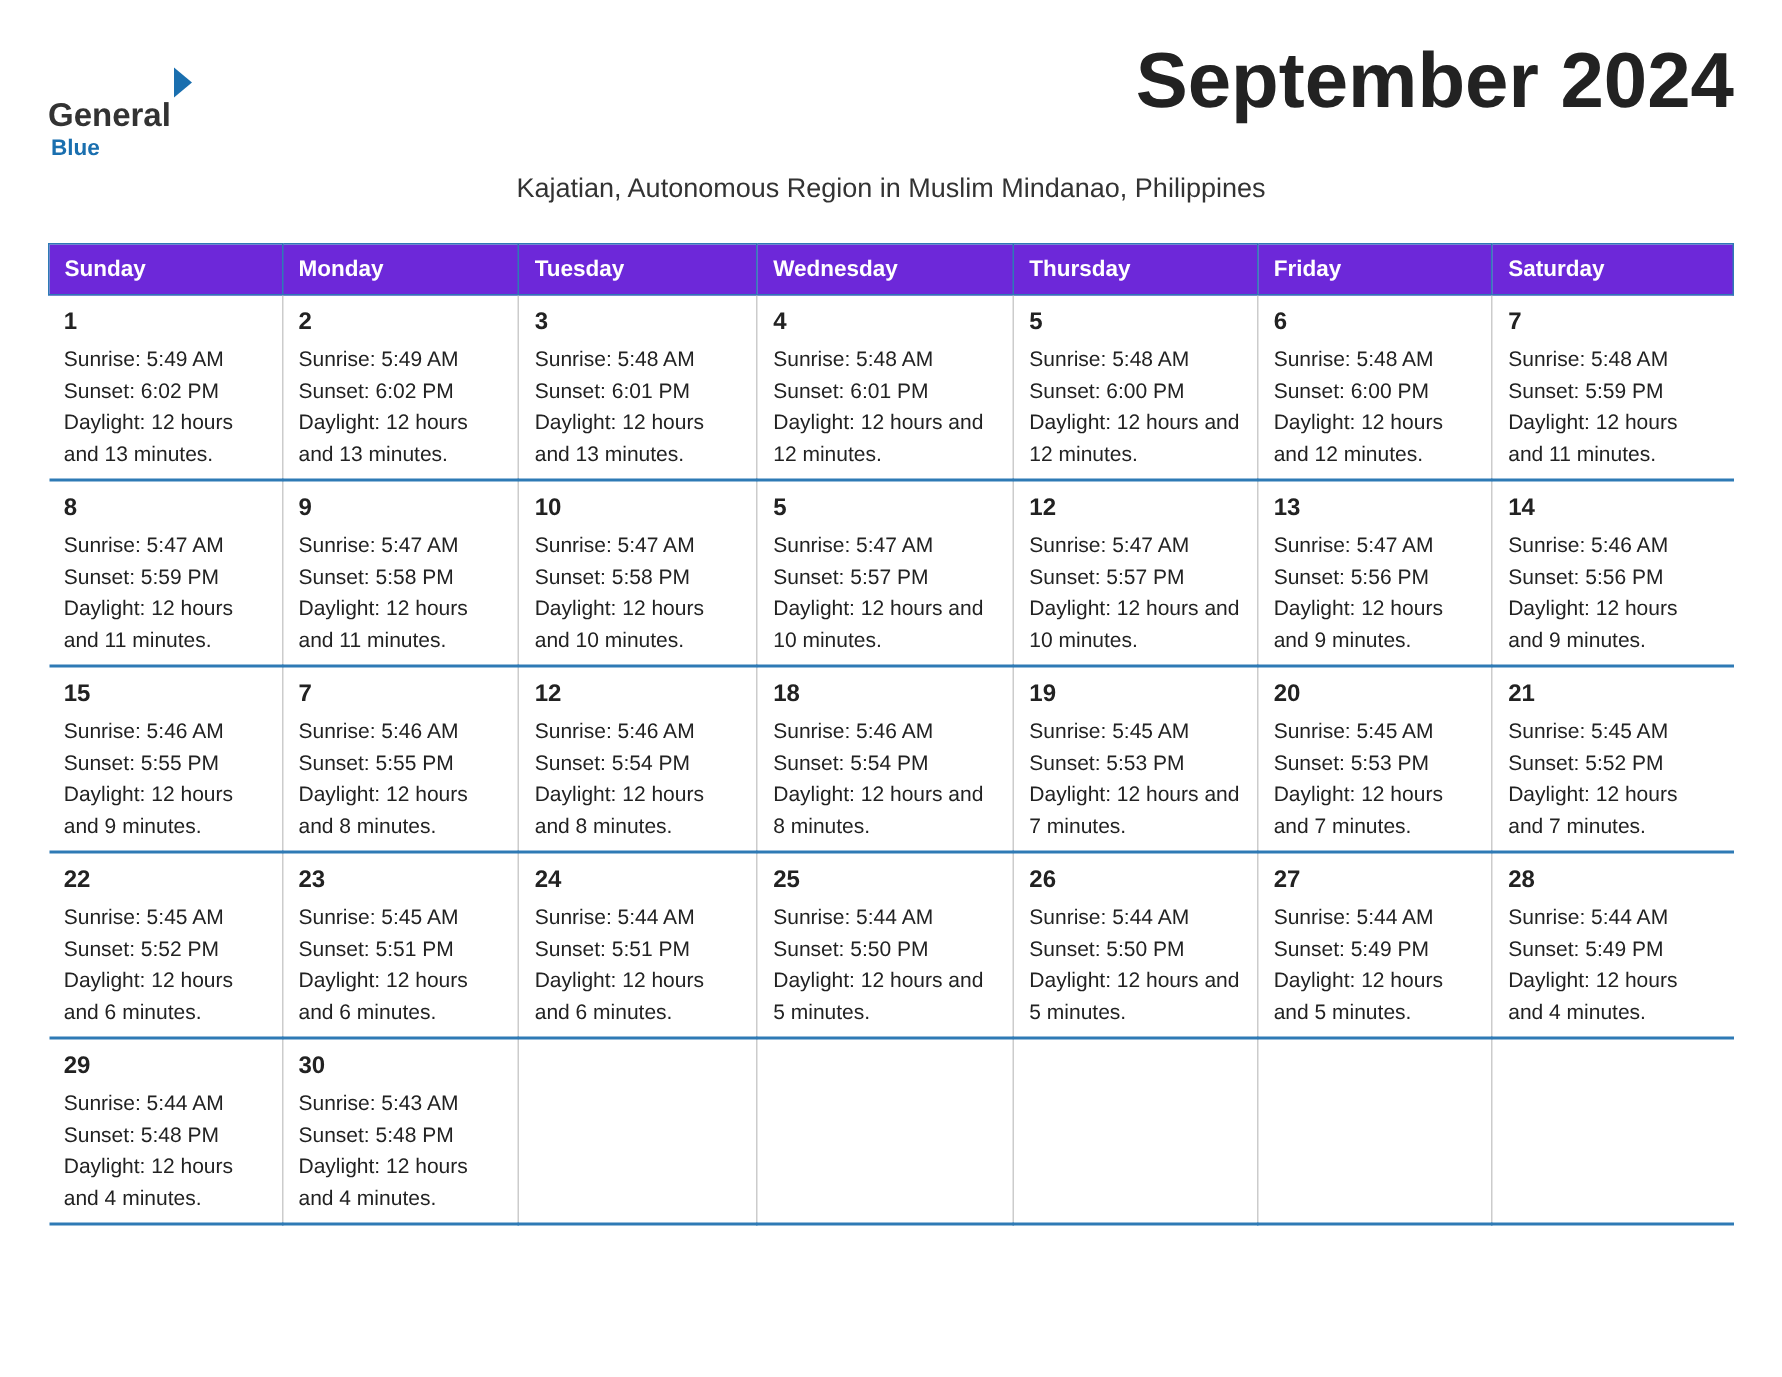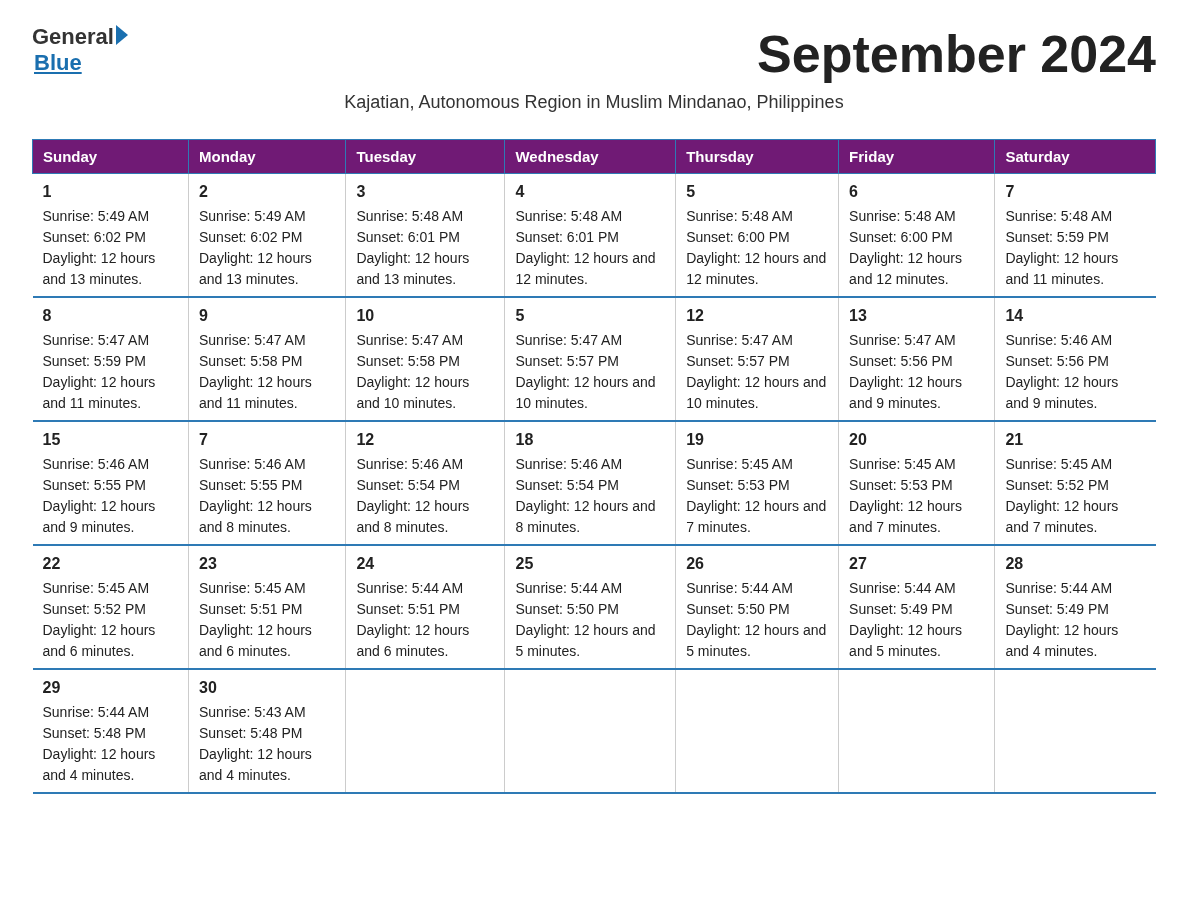--- a/index.html
+++ b/index.html
@@ -13,63 +13,63 @@
     .header-area {
       display: flex;
       align-items: flex-start;
       justify-content: space-between;
       margin-bottom: 8px;
     }
     .logo-text-general {
       font-size: 22px;
       font-weight: bold;
       color: #333;
+      margin-top: 40px;
     }
     .logo-triangle {
       width: 0;
       height: 0;
       border-left: 12px solid #1a6faf;
       border-top: 10px solid transparent;
       border-bottom: 10px solid transparent;
       margin-left: 2px;
       margin-top: -4px;
     }
     .logo-wrapper {
       display: flex;
       flex-direction: column;
     }
     .logo-line1 {
       display: flex;
       align-items: center;
     }
     .logo-line2 {
-      font-size: 22px;
+      font-size: 15px;
       font-weight: bold;
       color: #1a6faf;
       margin-left: 2px;
-      text-decoration: underline;
     }
     .page-title {
       font-size: 52px;
       font-weight: bold;
       color: #222;
       text-align: right;
     }
     .subtitle {
       font-size: 18px;
       color: #333;
       text-align: center;
       margin-bottom: 26px;
     }
     table {
       width: 100%;
       border-collapse: collapse;
     }
     thead tr {
-      background-color: #701a75;
+      background-color: #6d28d9;
     }
     thead th {
       color: #fff;
       font-size: 15px;
       font-weight: bold;
       padding: 8px 10px;
       text-align: left;
       border: 1px solid #2e7ab5;
     }
     tbody tr {

